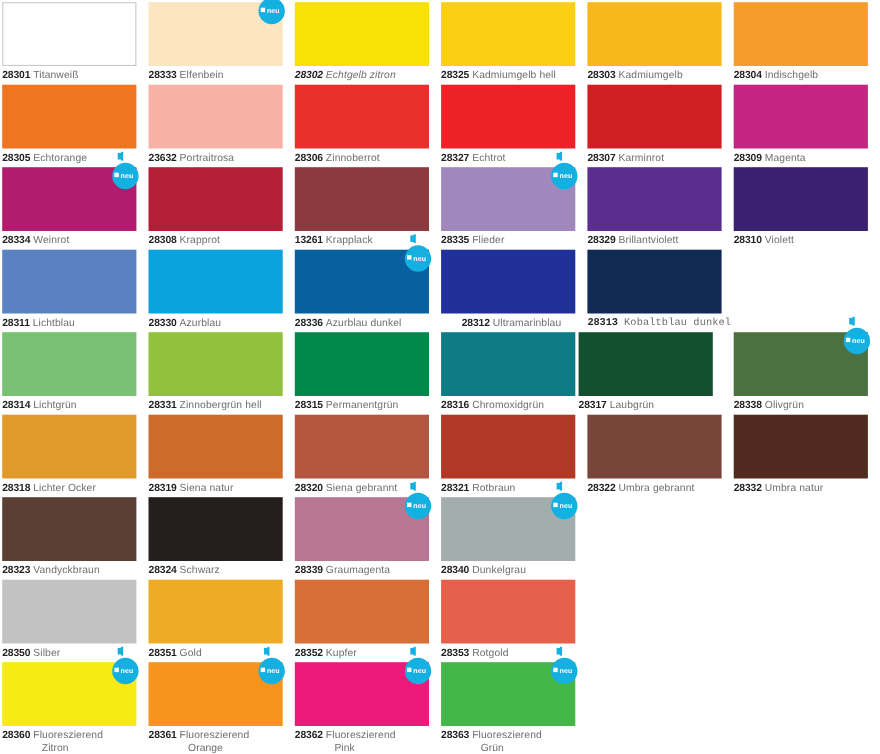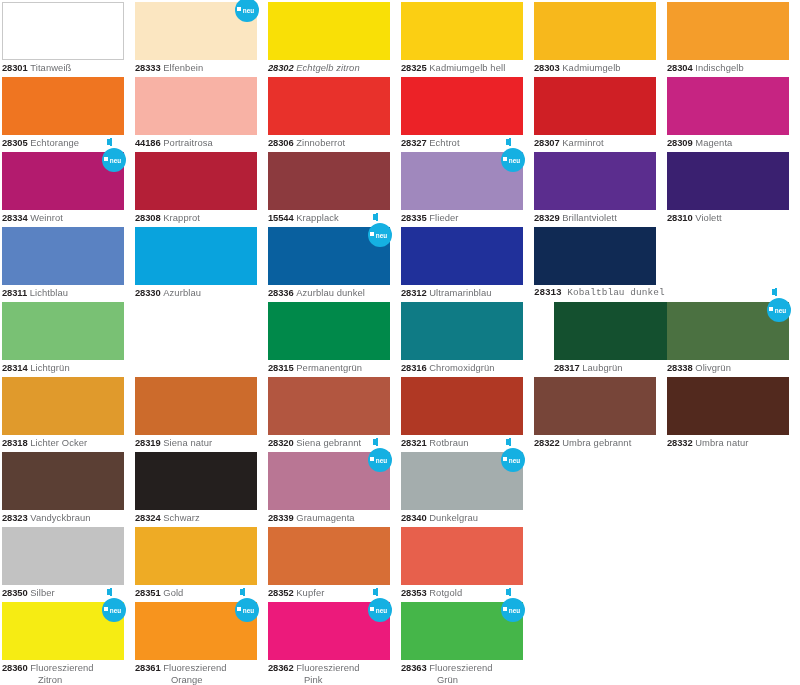--- a/index.html
+++ b/index.html
@@ -173,21 +173,21 @@
       <div class="cell" style="left: 665px; top: 0px;">
         <div class="chip" title="Indischgelb" style="background: rgb(244, 157, 43);"></div>
         <div class="label"><span class="code">28304</span> <span class="cname">Indischgelb</span></div>
       </div>
       <div class="cell" style="left: 0px; top: 75px;">
         <div class="chip" title="Echtorange" style="background: rgb(239, 117, 33);"></div>
         <div class="label"><span class="code">28305</span> <span class="cname">Echtorange</span></div>
       </div>
       <div class="cell" style="left: 133px; top: 75px;">
         <div class="chip" title="Portraitrosa" style="background: rgb(248, 178, 165);"></div>
-        <div class="label"><span class="code">44186</span> <span class="cname">Portraitrosa</span></div>
+        <div class="label"><span class="code">23632</span> <span class="cname">Portraitrosa</span></div>
       </div>
       <div class="cell" style="left: 266px; top: 75px;">
         <div class="chip" title="Zinnoberrot" style="background: rgb(232, 49, 43);"></div>
         <div class="label"><span class="code">28306</span> <span class="cname">Zinnoberrot</span></div>
       </div>
       <div class="cell" style="left: 399px; top: 75px;">
         <div class="chip" title="Echtrot" style="background: rgb(236, 34, 39);"></div>
         <div class="label"><span class="code">28327</span> <span class="cname">Echtrot</span></div>
       </div>
       <div class="cell" style="left: 532px; top: 75px;">
@@ -209,21 +209,21 @@
           <div class="sq"></div>
           <div class="disc-text">neu</div>
         </div>
       </div>
       <div class="cell" style="left: 133px; top: 150px;">
         <div class="chip" title="Krapprot" style="background: rgb(180, 31, 55);"></div>
         <div class="label"><span class="code">28308</span> <span class="cname">Krapprot</span></div>
       </div>
       <div class="cell" style="left: 266px; top: 150px;">
         <div class="chip" title="Krapplack" style="background: rgb(140, 58, 62);"></div>
-        <div class="label"><span class="code">15544</span> <span class="cname">Krapplack</span></div>
+        <div class="label"><span class="code">13261</span> <span class="cname">Krapplack</span></div>
       </div>
       <div class="cell" style="left: 399px; top: 150px;">
         <div class="chip" title="Flieder" style="background: rgb(160, 136, 189);"></div>
         <div class="label"><span class="code">28335</span> <span class="cname">Flieder</span></div>
         <div class="neu" style="left: 94px; top: -12px;">
           <div class="flag"></div>
           <div class="pole"></div>
           <div class="pole-cap"></div>
           <div class="disc"></div>
           <div class="sq"></div>
@@ -251,41 +251,45 @@
         <div class="label"><span class="code">28336</span> <span class="cname">Azurblau dunkel</span></div>
         <div class="neu" style="left: 94px; top: -12px;">
           <div class="flag"></div>
           <div class="pole"></div>
           <div class="pole-cap"></div>
           <div class="disc"></div>
           <div class="sq"></div>
           <div class="disc-text">neu</div>
         </div>
       </div>
-      <div class="cell" style="left: 399px; top: 225px;">
+      <div class="cell" style="left: 399px; top: 225px; text-align: center;">
         <div class="chip" title="Ultramarinblau" style="background: rgb(32, 48, 154);"></div>
         <div class="label"><span class="code">28312</span> <span class="cname">Ultramarinblau</span></div>
       </div>
       <div class="cell" style="left: 532px; top: 225px; font-family: Liberation Mono, monospace;">
         <div class="chip" title="Kobaltblau dunkel" style="background: rgb(16, 42, 84);"></div>
         <div class="label"><span class="code">28313</span> <span class="cname">Kobaltblau dunkel</span></div>
       </div>
       <div class="cell" style="left: 0px; top: 300px;">
         <div class="chip" title="Lichtgrün" style="background: rgb(121, 193, 116);"></div>
         <div class="label"><span class="code">28314</span> <span class="cname">Lichtgrün</span></div>
       </div>
+      <div class="cell" style="left: 133px; top: 300px;">
+        <div class="chip" title="Zinnobergrün hell" style="background: rgb(146, 193, 61);"></div>
+        <div class="label"><span class="code">28331</span> <span class="cname">Zinnobergrün hell</span></div>
+      </div>
       <div class="cell" style="left: 266px; top: 300px;">
         <div class="chip" title="Permanentgrün" style="background: rgb(0, 137, 74);"></div>
         <div class="label"><span class="code">28315</span> <span class="cname">Permanentgrün</span></div>
       </div>
       <div class="cell" style="left: 399px; top: 300px;">
         <div class="chip" title="Chromoxidgrün" style="background: rgb(15, 123, 133);"></div>
         <div class="label"><span class="code">28316</span> <span class="cname">Chromoxidgrün</span></div>
       </div>
-      <div class="cell" style="left: 552px; top: 300px;">
+      <div class="cell" style="left: 524px; top: 300px;">
         <div class="chip" title="Laubgrün" style="background: rgb(20, 80, 47);"></div>
         <div class="label"><span class="code">28317</span> <span class="cname">Laubgrün</span></div>
       </div>
       <div class="cell" style="left: 665px; top: 300px;">
         <div class="chip" title="Olivgrün" style="background: rgb(75, 113, 65);"></div>
         <div class="label"><span class="code">28338</span> <span class="cname">Olivgrün</span></div>
         <div class="neu" style="left: 94px; top: -12px;">
           <div class="flag"></div>
           <div class="pole"></div>
           <div class="pole-cap"></div>

